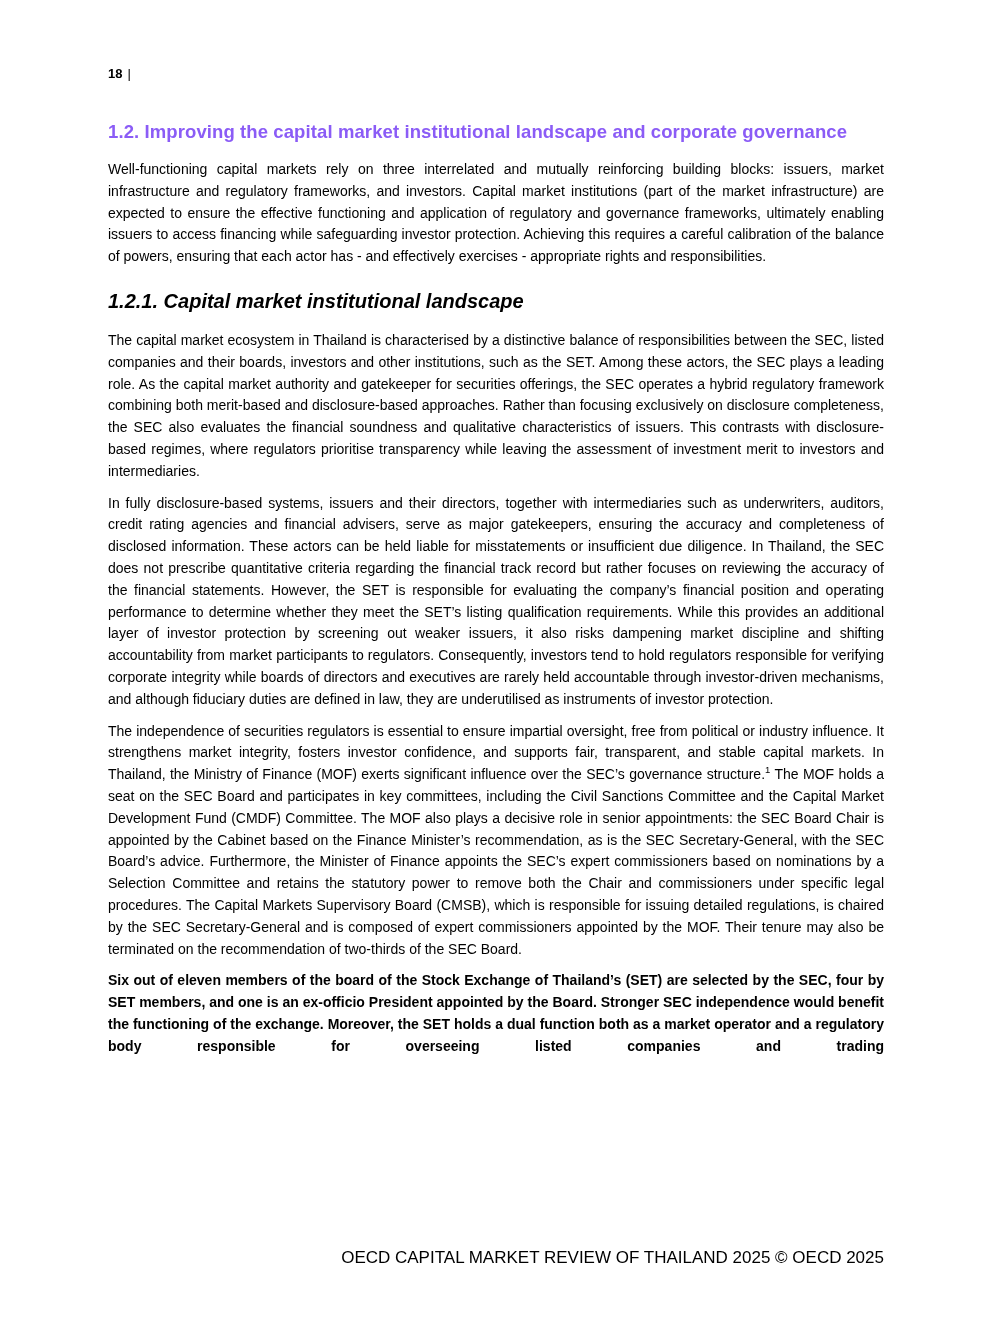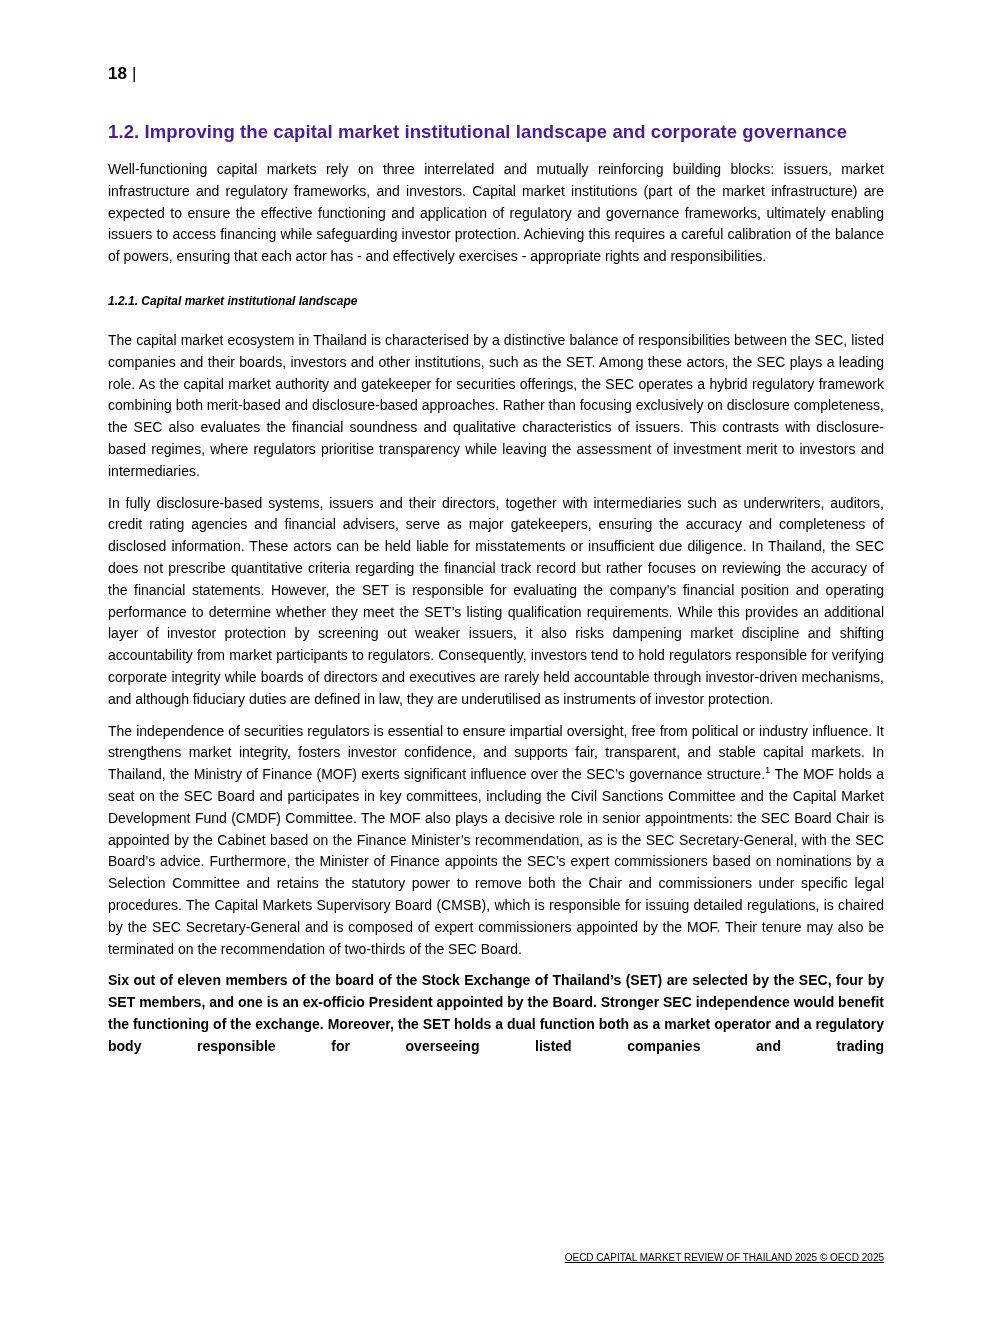--- a/index.html
+++ b/index.html
@@ -15,21 +15,21 @@
     color: #000000;
     overflow: hidden;
   }
   .page {
     position: absolute;
     top: 0; left: 0; right: 0; bottom: 0;
     padding: 64px 108px 0 108px;
     box-sizing: border-box;
   }
   .page-header {
-    font-size: 17px;
+    font-size: 13px;
     line-height: 20px;
     font-weight: bold;
   }
   .page-header .sep {
     font-weight: normal;
     margin-left: 5px;
     color: #000;
   }
   h1.section-heading {
     font-size: 18.5px;
@@ -43,52 +43,51 @@
     line-height: 21.8px;
     text-align: justify;
     margin: 0 0 10px 0;
   }
   p.body-par.continues {
     text-align-last: justify;
     margin-bottom: 0;
     font-weight: bold;
   }
   h2.subsection-heading {
-    font-size: 12px;
+    font-size: 20px;
     line-height: 19px;
     font-weight: bold;
     font-style: italic;
     margin: 24px 0 19px 0;
   }
   sup.footnote-ref {
     font-size: 9.5px;
     line-height: 0;
     vertical-align: super;
   }
   .page-footer {
     position: absolute;
     right: 108px;
     bottom: 58px;
-    font-size: 10px;
+    font-size: 17px;
     line-height: 14px;
     text-align: right;
     color: #000000;
-    text-decoration: underline;
   }
 </style>
 </head>
 <body>
 
 <div class="page">
 
   <div class="page-header">
     <span>18</span><span class="sep">|</span>
   </div>
 
-  <h1 class="section-heading" style="color: #4c1d95;">1.2. Improving the capital market institutional landscape and corporate governance</h1>
+  <h1 class="section-heading" style="color: #8b5cf6;">1.2. Improving the capital market institutional landscape and corporate governance</h1>
 
   <p class="body-par">Well-functioning capital markets rely on three interrelated and mutually reinforcing building blocks: issuers, market infrastructure and regulatory frameworks, and investors. Capital market institutions (part of the market infrastructure) are expected to ensure the effective functioning and application of regulatory and governance frameworks, ultimately enabling issuers to access financing while safeguarding investor protection. Achieving this requires a careful calibration of the balance of powers, ensuring that each actor has - and effectively exercises - appropriate rights and responsibilities.</p>
 
   <h2 class="subsection-heading">1.2.1. Capital market institutional landscape</h2>
 
   <p class="body-par">The capital market ecosystem in Thailand is characterised by a distinctive balance of responsibilities between the SEC, listed companies and their boards, investors and other institutions, such as the SET. Among these actors, the SEC plays a leading role. As the capital market authority and gatekeeper for securities offerings, the SEC operates a hybrid regulatory framework combining both merit-based and disclosure-based approaches. Rather than focusing exclusively on disclosure completeness, the SEC also evaluates the financial soundness and qualitative characteristics of issuers. This contrasts with disclosure-based regimes, where regulators prioritise transparency while leaving the assessment of investment merit to investors and intermediaries.</p>
 
   <p class="body-par">In fully disclosure-based systems, issuers and their directors, together with intermediaries such as underwriters, auditors, credit rating agencies and financial advisers, serve as major gatekeepers, ensuring the accuracy and completeness of disclosed information. These actors can be held liable for misstatements or insufficient due diligence. In Thailand, the SEC does not prescribe quantitative criteria regarding the financial track record but rather focuses on reviewing the accuracy of the financial statements. However, the SET is responsible for evaluating the company’s financial position and operating performance to determine whether they meet the SET’s listing qualification requirements. While this provides an additional layer of investor protection by screening out weaker issuers, it also risks dampening market discipline and shifting accountability from market participants to regulators. Consequently, investors tend to hold regulators responsible for verifying corporate integrity while boards of directors and executives are rarely held accountable through investor-driven mechanisms, and although fiduciary duties are defined in law, they are underutilised as instruments of investor protection.</p>
 
   <p class="body-par"><span>The independence of securities regulators is essential to ensure impartial oversight, free from political or industry influence. It strengthens market integrity, fosters investor confidence, and supports fair, transparent, and stable capital markets. In Thailand, the Ministry of Finance (MOF) exerts significant influence over the SEC’s governance structure.</span><sup class="footnote-ref">1</sup><span> The MOF holds a seat on the SEC Board and participates in key committees, including the Civil Sanctions Committee and the Capital Market Development Fund (CMDF) Committee. The MOF also plays a decisive role in senior appointments: the SEC Board Chair is appointed by the Cabinet based on the Finance Minister’s recommendation, as is the SEC Secretary-General, with the SEC Board’s advice. Furthermore, the Minister of Finance appoints the SEC’s expert commissioners based on nominations by a Selection Committee and retains the statutory power to remove both the Chair and commissioners under specific legal procedures. The Capital Markets Supervisory Board (CMSB), which is responsible for issuing detailed regulations, is chaired by the SEC Secretary-General and is composed of expert commissioners appointed by the MOF. Their tenure may also be terminated on the recommendation of two-thirds of the SEC Board.</span></p>

